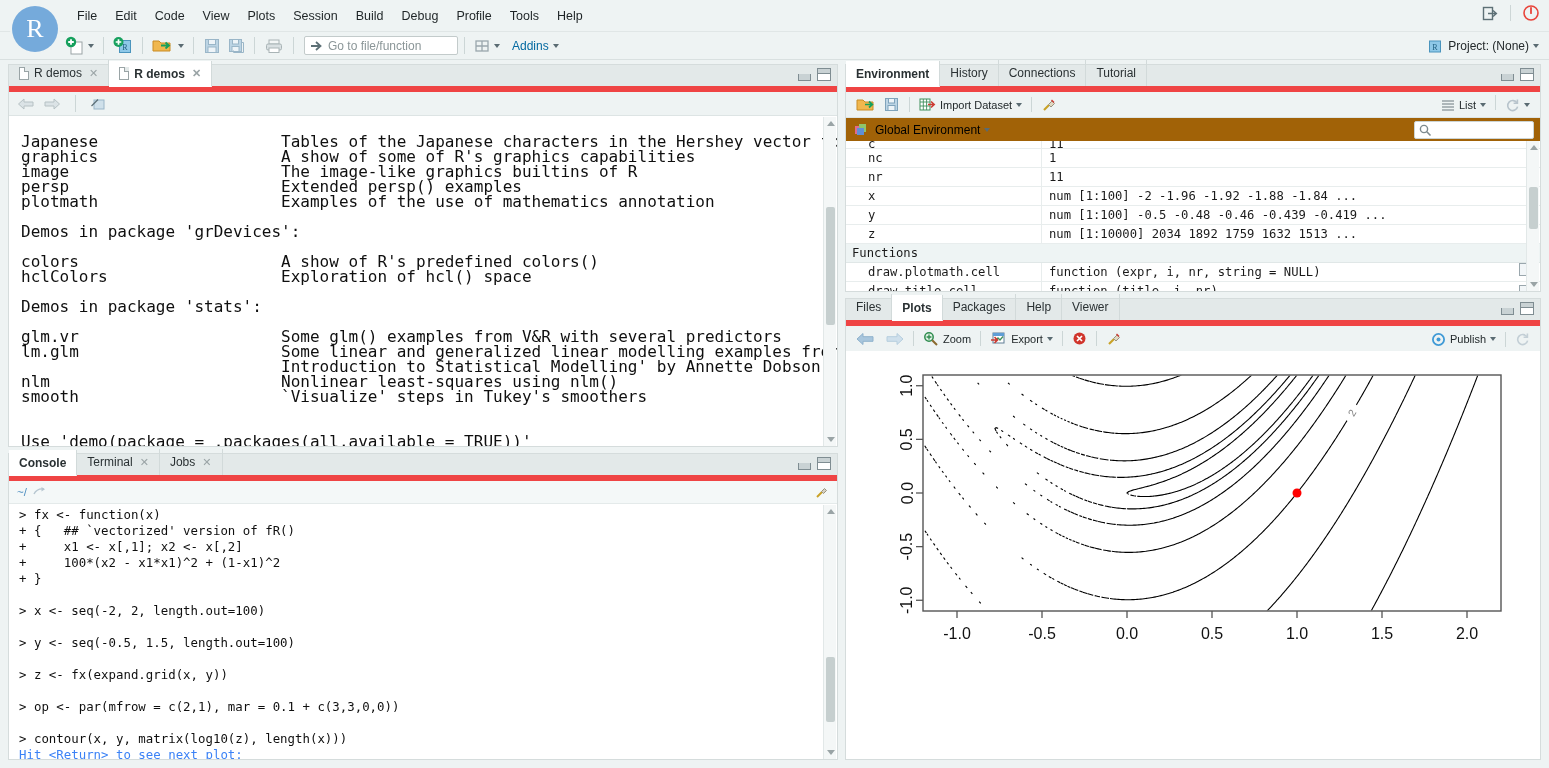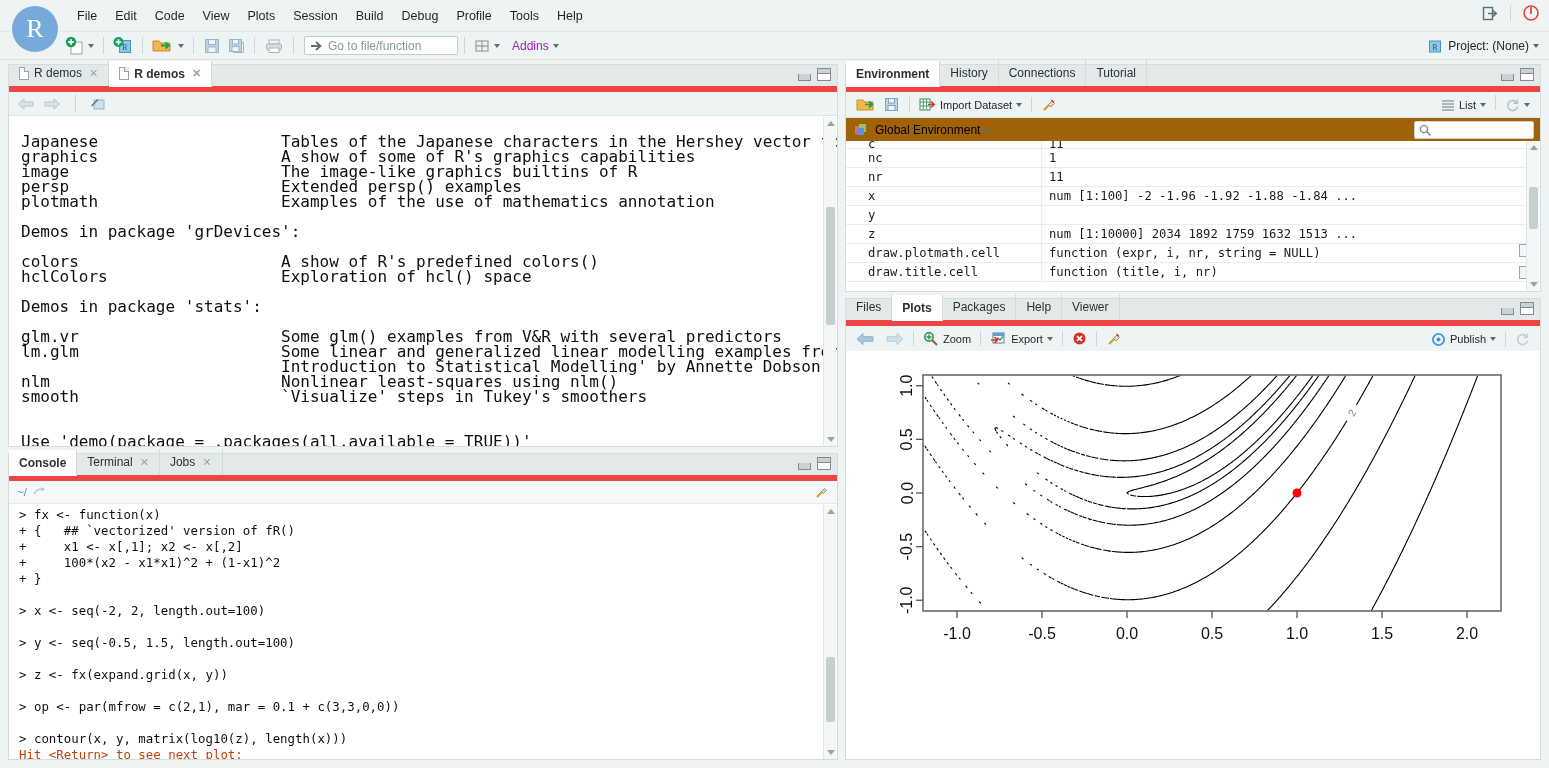--- a/index.html
+++ b/index.html
@@ -42,21 +42,21 @@
   }
   .tb-btn { display: flex; align-items: center; height: 22px; padding: 0 3px; cursor: default; border-radius: 2px;}
   .tb-sep { width: 1px; height: 17px; background: #ccd6d6; margin: 0 6px; }
   .caret { width: 0; height: 0; border-left: 3.5px solid transparent; border-right: 3.5px solid transparent;
            border-top: 4px solid #5a6b72; margin-left: 4px; }
   .gotofile {
     width: 154px; height: 19px; background: #fff; border: 1px solid #c3cbcb;
     border-radius: 2px; display: flex; align-items: center; padding-left: 4px;
     font-size: 12px; color: #8b9698; margin-left: 4px;
   }
-  .addins-label { font-size: 12px; color: #a21caf; margin-left: 6px; }
+  .addins-label { font-size: 12px; color: #0369a1; margin-left: 6px; }
   .proj-right {
     position: absolute; right: 10px; top: 34px; display: flex; align-items: center;
     font-size: 12px; color: #23292b; height: 24px;
   }
 
   
   .pane {
     position: absolute; background: #fff;
     border: 1px solid #d5dcdc;
   }
@@ -122,21 +122,21 @@
     display: flex; align-items: center; padding: 0 8px; gap: 6px;
     font-size: 11.5px; color: #4f8fc0; position: relative;
   }
   .console-body {
     position: absolute; left: 0; top: 51px; right: 0; bottom: 0; background: #fff; overflow: hidden;
   }
   .console-text {
     font-family: "DejaVu Sans Mono", monospace; font-size: 12.4px;
     line-height: 16px; white-space: pre; color: #0f0f0f; padding: 2px 0 0 10px;
   }
-  .console-text .blue { color: #c2410c; }
+  .console-text .blue { color: #3b82f6; }
 
   
   #env-pane { left: 845px; top: 64px; width: 696px; height: 228px; }
   .env-global {
     height: 24px; background: #a16207; border-bottom: 1px solid #e4eaea;
     display: flex; align-items: center; padding: 0 8px; position: relative;
   }
   .searchbox {
     position: absolute; right: 6px; top: 3px; width: 120px; height: 18px;
     background: #fff; border: 1px solid #ccd4d4; border-radius: 2px;
@@ -497,25 +497,27 @@
       <div class="env-row">
         <div class="k">nr</div>
         <div class="v">11</div>
       </div>
       <div class="env-row">
         <div class="k">x</div>
         <div class="v">num [1:100] -2 -1.96 -1.92 -1.88 -1.84 ...</div>
       </div>
       <div class="env-row">
         <div class="k">y</div>
+        <div class="v">num [1:100] -0.5 -0.48 -0.46 -0.439 -0.419 ...</div>
       </div>
       <div class="env-row">
         <div class="k">z</div>
         <div class="v">num [1:10000] 2034 1892 1759 1632 1513 ...</div>
       </div>
+      <div class="env-section">Functions</div>
       <div class="env-row">
         <div class="k">draw.plotmath.cell</div>
         <div class="v" style="display:flex;align-items:flex-start;justify-content:space-between;padding-right:4px">
           <span>function (expr, i, nr, string = NULL)</span>
           <span class="fn-icon"></span>
         </div>
       </div>
       <div class="env-row">
         <div class="k">draw.title.cell</div>
         <div class="v" style="display:flex;align-items:center;justify-content:space-between;padding-right:4px">

